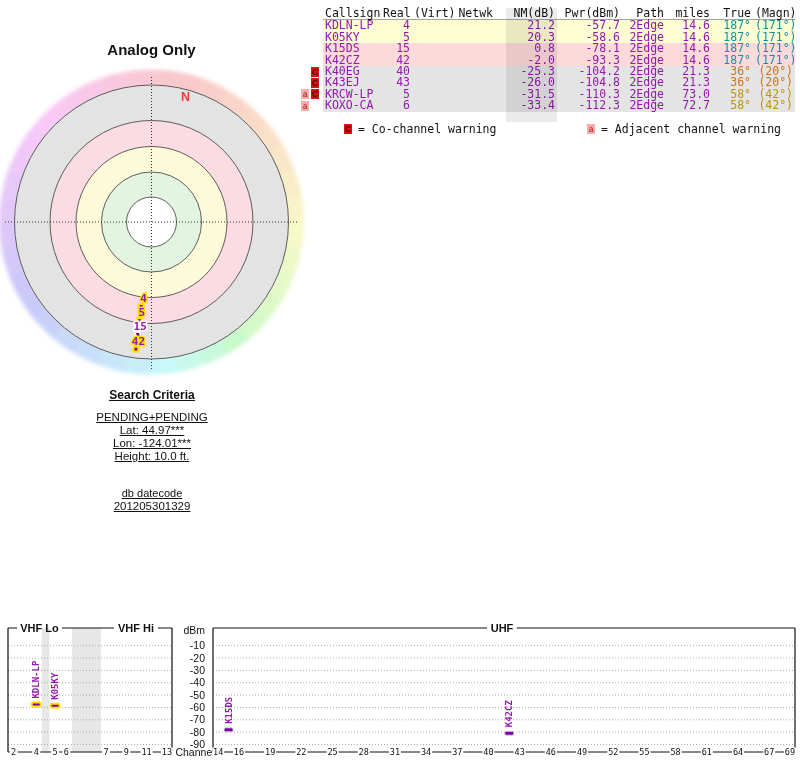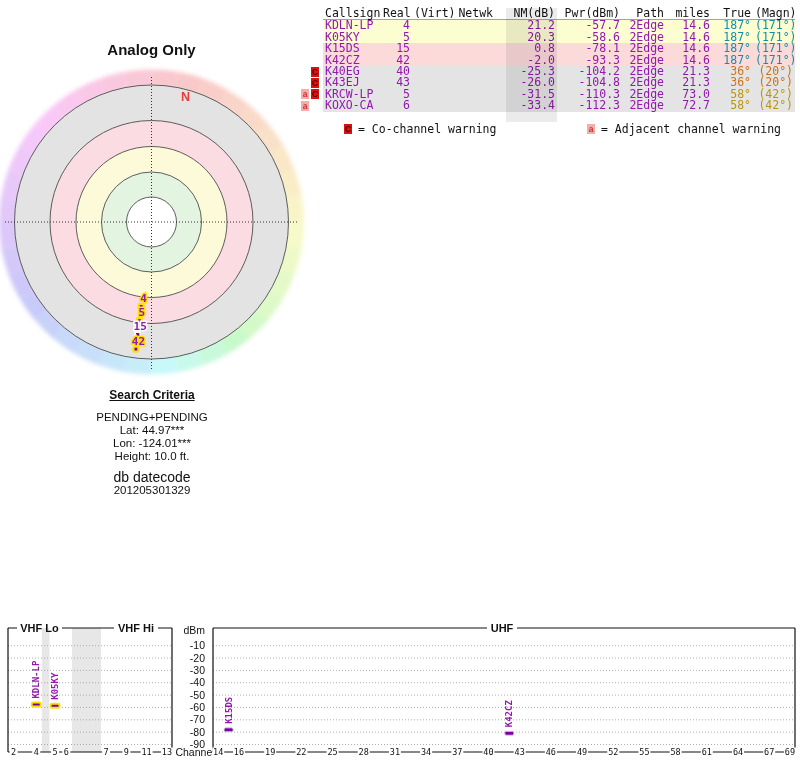--- a/index.html
+++ b/index.html
@@ -41,24 +41,24 @@
   .badge-C{background:var(--badge-c-bg);color:var(--badge-c-fg);}
   .badge-a{background:var(--badge-a-bg);color:var(--badge-a-fg);}
   .pos-C{left:-12px;}
   .pos-a{left:-22px;}
   #nm-overlay{position:absolute;left:506px;top:8px;width:51px;height:114px;
               background:rgba(0,0,0,0.08);pointer-events:none;}
   .legend{position:absolute;top:122px;font-family:"DejaVu Sans Mono",monospace;
           font-size:11.5px;color:#111;}
   .legend .badge{position:static;display:inline-block;margin-right:6px;vertical-align:1px;}
   
-  #search-block{position:absolute;left:27px;top:388px;width:250px;text-align:center;}
+  #search-block{position:absolute;left:27px;top:388px;width:250px;text-align:center;text-decoration:underline;}
   .search-title{font-size:12px;font-weight:bold;text-decoration:underline;margin-bottom:9px;}
   .search-line{font-size:11.5px;line-height:13px;}
-  .db-label{font-size:14px;line-height:13px;margin-top:8px;text-align:center;}
+  .db-label{font-size:11px;line-height:13px;margin-top:24px;text-align:center;}
   
   #site-link{position:absolute;left:0;top:588px;width:304px;text-align:center;}
   #site-link a{color:var(--link-blue);text-decoration:underline;font-size:12.5px;cursor:pointer;}
   
   #band-svg{position:absolute;left:0;top:620px;}
   .panel-border{stroke:#111;stroke-width:1.2;fill:none;}
   .panel-label{font-size:11px;font-weight:bold;text-anchor:middle;fill:#111;
                font-family:"Liberation Sans",sans-serif;}
   .axis-unit{font-size:10.5px;fill:#111;font-family:"Liberation Sans",sans-serif;}
   .ytick{font-size:10.5px;fill:#111;text-anchor:end;font-family:"Liberation Sans",sans-serif;}

